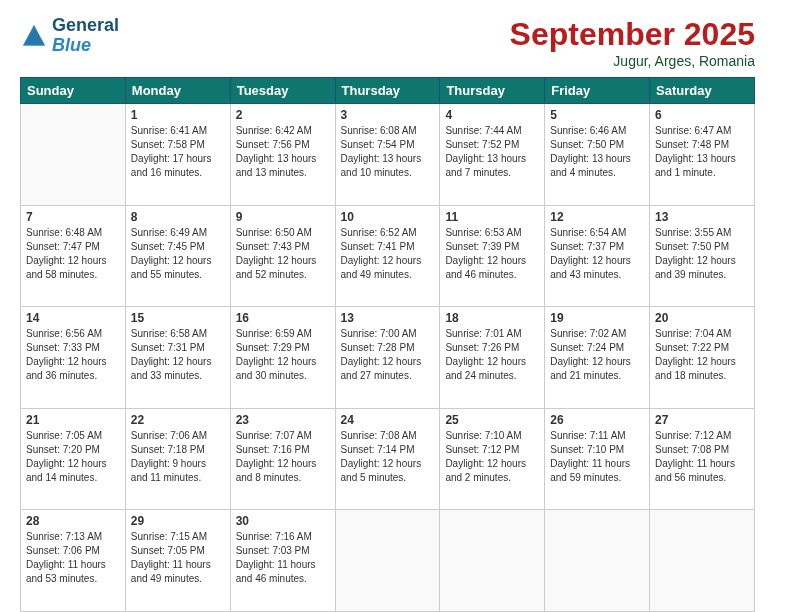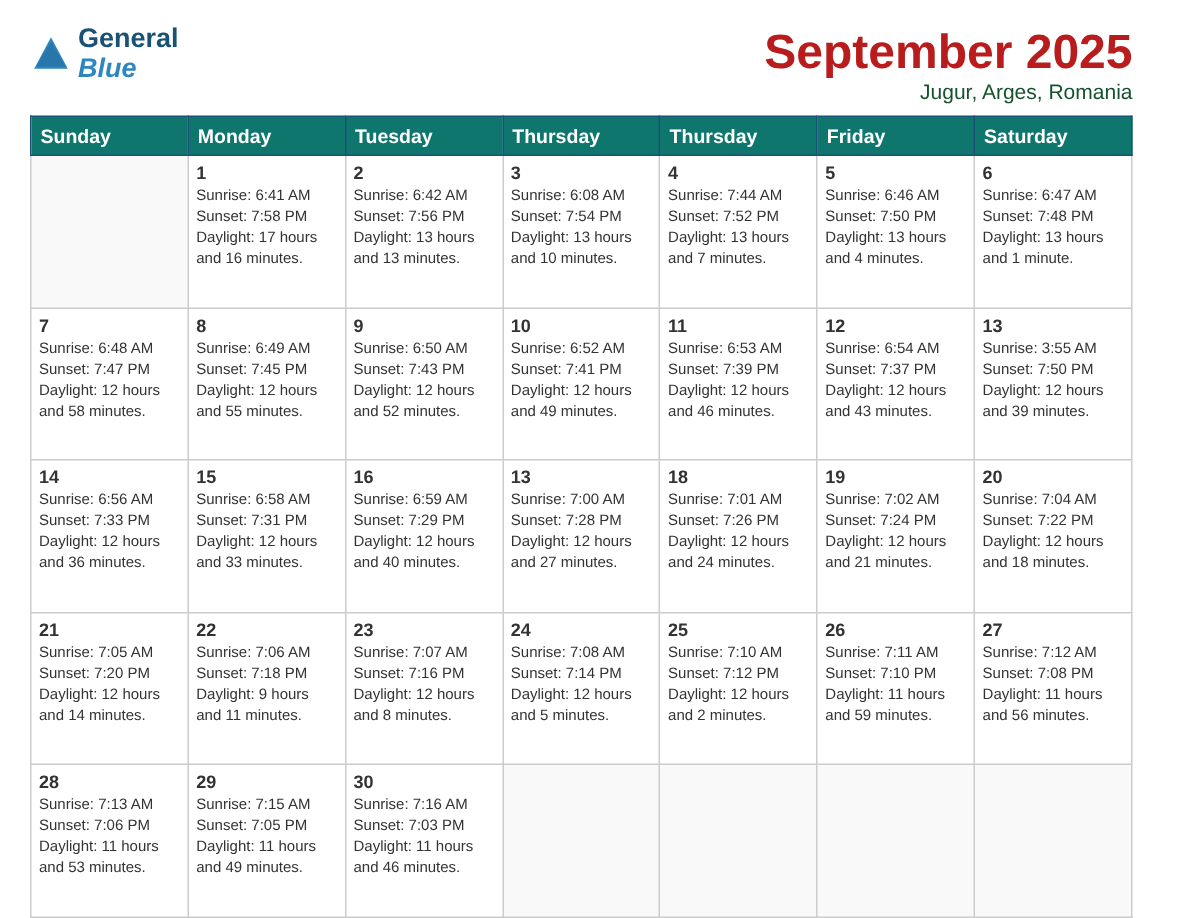--- a/index.html
+++ b/index.html
@@ -187,21 +187,21 @@
           <td>
             <span class="day-number">14</span>
             <div class="day-info"><span>Sunrise: 6:56 AM</span><br><span>Sunset: 7:33 PM</span><br><span>Daylight: 12 hours and 36 minutes.</span></div>
           </td>
           <td>
             <span class="day-number">15</span>
             <div class="day-info"><span>Sunrise: 6:58 AM</span><br><span>Sunset: 7:31 PM</span><br><span>Daylight: 12 hours and 33 minutes.</span></div>
           </td>
           <td>
             <span class="day-number">16</span>
-            <div class="day-info"><span>Sunrise: 6:59 AM</span><br><span>Sunset: 7:29 PM</span><br><span>Daylight: 12 hours and 40 minutes.</span></div>
+            <div class="day-info"><span>Sunrise: 6:59 AM</span><br><span>Sunset: 7:29 PM</span><br><span>Daylight: 12 hours and 30 minutes.</span></div>
           </td>
           <td>
             <span class="day-number">13</span>
             <div class="day-info"><span>Sunrise: 7:00 AM</span><br><span>Sunset: 7:28 PM</span><br><span>Daylight: 12 hours and 27 minutes.</span></div>
           </td>
           <td>
             <span class="day-number">18</span>
             <div class="day-info"><span>Sunrise: 7:01 AM</span><br><span>Sunset: 7:26 PM</span><br><span>Daylight: 12 hours and 24 minutes.</span></div>
           </td>
           <td>

